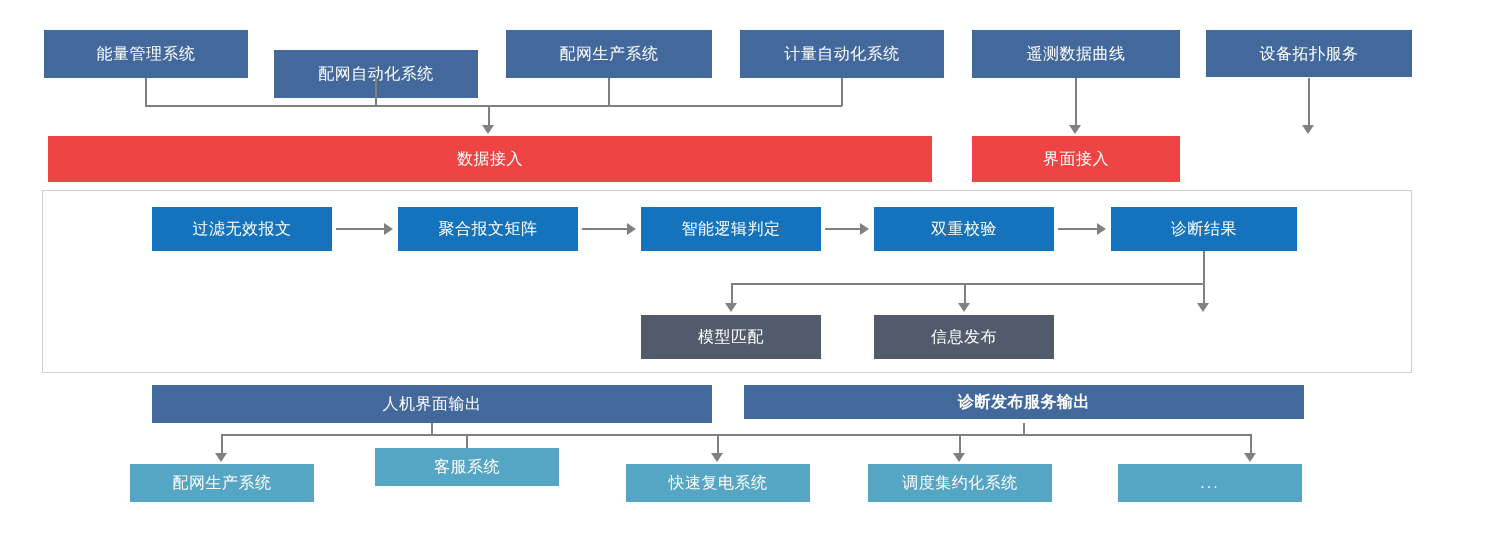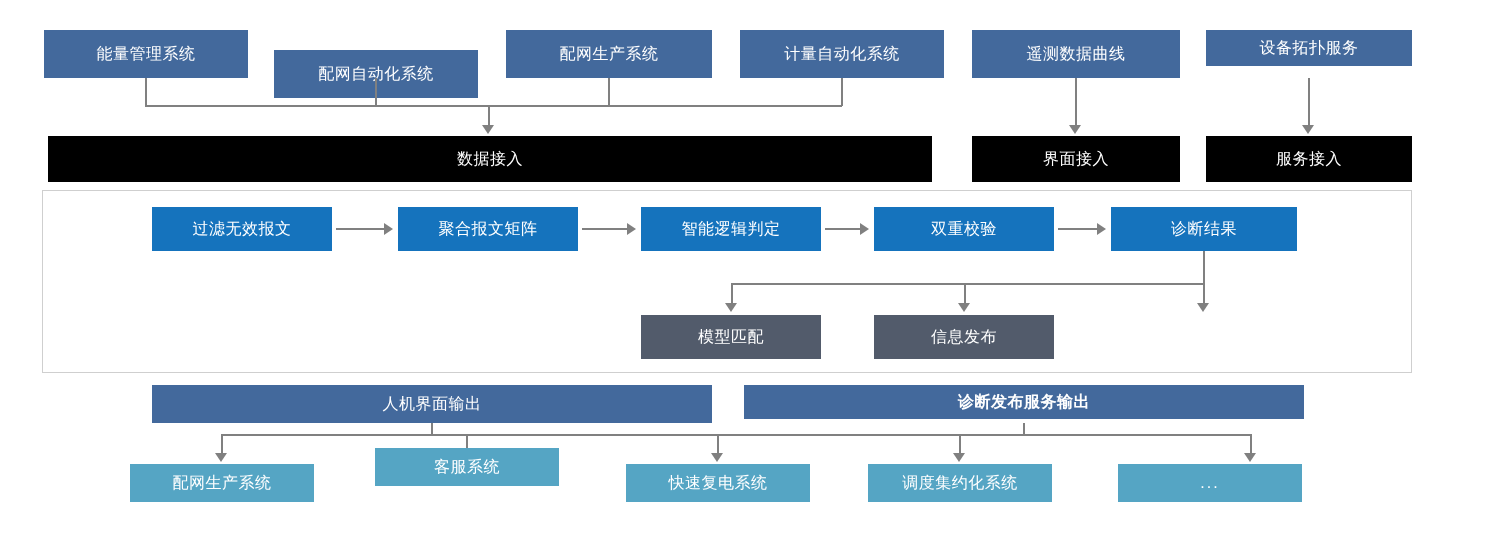--- a/index.html
+++ b/index.html
@@ -22,21 +22,21 @@
     justify-content:center;
     color:#ffffff;
     font-size:16px;
     letter-spacing:.5px;
     box-sizing:border-box;
     line-height:1;
     white-space:nowrap;
     user-select:none;
   }
   .box.src      { background:#43699c; }
-  .box.access   { background:#000000; }
+  .box.access   { background:#ef4444; }
   .box.proc     { background:#1573bd; }
   .box.aux      { background:#525b6b; }
   .box.outbar   { background:#43699c; }
   .box.consumer { background:#55a5c4; }
 
   .panel{
     position:absolute;
     border:1px solid #cfcfcf;
     background:#ffffff;
     box-sizing:border-box;
@@ -65,39 +65,38 @@
 </head>
 <body>
 
 <div id="canvas">
 
   <div class="box src" style="left: 44px; top: 30px; width: 204px; height: 48px;">能量管理系统</div>
   <div class="box src" style="left: 274px; top: 30px; width: 204px; height: 48px; margin-top: 20px;">配网自动化系统</div>
   <div class="box src" style="left: 506px; top: 30px; width: 206px; height: 48px;">配网生产系统</div>
   <div class="box src" style="left: 740px; top: 30px; width: 204px; height: 48px;">计量自动化系统</div>
   <div class="box src" style="left: 972px; top: 30px; width: 208px; height: 48px;">遥测数据曲线</div>
-  <div class="box src" style="left: 1206px; top: 30px; width: 206px; height: 36px;">设备拓扑服务</div>
+  <div class="box src" style="left: 1206px; top: 30px; width: 206px; height: 47px;">设备拓扑服务</div>
 
   <div class="ln v" style="left:145px;top:78px;height:28px;"></div>
   <div class="ln v" style="left:375px;top:78px;height:28px;"></div>
   <div class="ln v" style="left:608px;top:78px;height:28px;"></div>
   <div class="ln v" style="left:841px;top:78px;height:28px;"></div>
   <div class="ln h" style="left:145px;top:105px;width:697px;"></div>
   <div class="ln v" style="left:488px;top:105px;height:24px;"></div>
   <div class="arrow" style="left:482px;top:125px;"></div>
 
   <div class="ln v" style="left:1075px;top:78px;height:48px;"></div>
   <div class="arrow" style="left:1069px;top:125px;"></div>
 
   <div class="ln v" style="left:1308px;top:78px;height:48px;"></div>
   <div class="arrow" style="left:1302px;top:125px;"></div>
 
   <div class="box access" style="left: 48px; top: 136px; width: 884px; height: 46px;">数据接入</div>
   <div class="box access" style="left: 972px; top: 136px; width: 208px; height: 46px;">界面接入</div>
-  <div class="box access" style="left: 1206px; top: 136px; width: 206px; height: 46px;">服务接入</div>
 
   <div class="panel" style="left: 42px; top: 190px; width: 1370px; height: 183px;"></div>
 
   <div class="box proc" style="left: 152px; top: 207px; width: 180px; height: 44px;">过滤无效报文</div>
   <div class="box proc" style="left: 398px; top: 207px; width: 180px; height: 44px;">聚合报文矩阵</div>
   <div class="box proc" style="left: 641px; top: 207px; width: 180px; height: 44px;">智能逻辑判定</div>
   <div class="box proc" style="left: 874px; top: 207px; width: 180px; height: 44px;">双重校验</div>
   <div class="box proc" style="left: 1111px; top: 207px; width: 186px; height: 44px;">诊断结果</div>
 
   <div class="ln h" style="left:336px;top:228px;width:48px;"></div>

